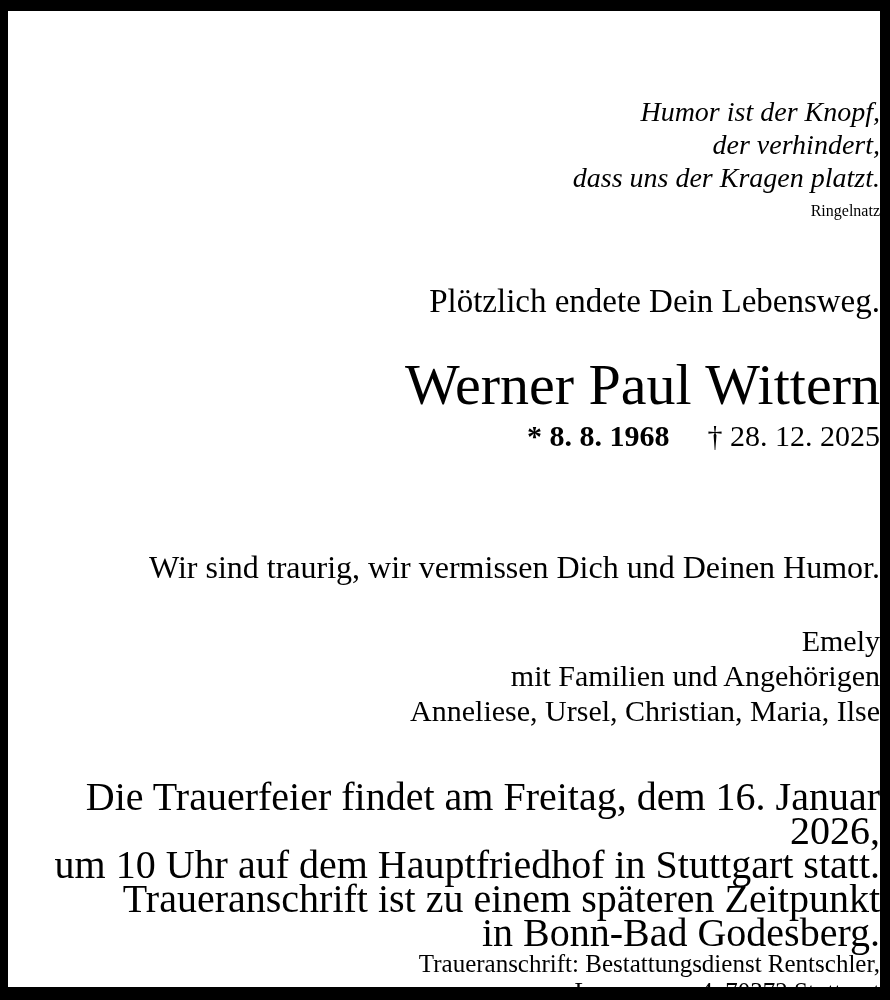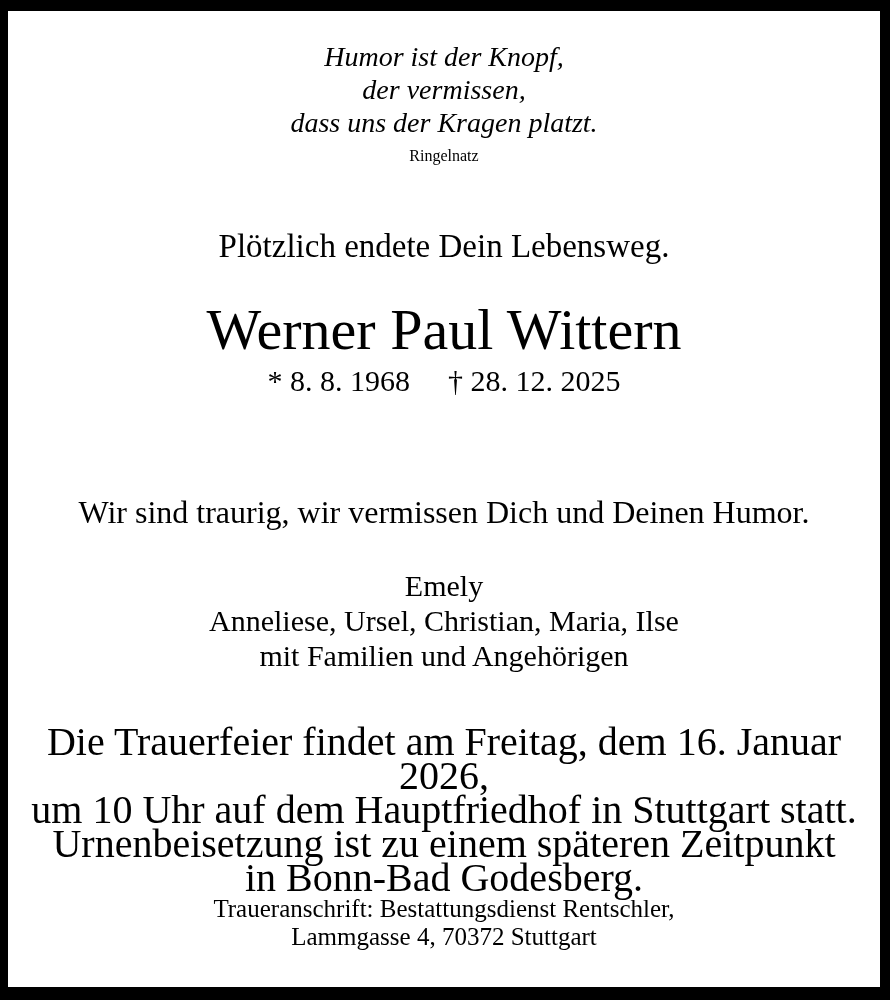--- a/index.html
+++ b/index.html
@@ -15,22 +15,22 @@
     color: #000000;
     overflow: hidden;
   }
   .sheet {
     position: absolute;
     left: 8px;
     top: 11px;
     right: 10px;
     bottom: 13px;
     background: #ffffff;
-    text-align: center;
-    padding-top: 29px;
+    text-align: right;
+    padding-top: 84px;
     box-sizing: border-box;
   }
   .quote-block {
     margin-bottom: 55px;
   }
   .quote-line {
     font-style: italic;
     font-size: 28px;
     line-height: 33px;
   }
@@ -49,20 +49,21 @@
     font-weight: normal;
     line-height: 62px;
     margin: 0;
   }
   .dates-line {
     font-size: 30px;
     line-height: 40px;
   }
   .dates-line .birth {
     margin-right: 38px;
+    font-weight: bold;
   }
   .condolence-message {
     font-size: 32px;
     line-height: 36px;
     margin-top: 93px;
   }
   .mourners-block {
     margin-top: 38px;
     font-size: 30px;
     line-height: 35px;
@@ -78,45 +79,45 @@
     line-height: 28px;
   }
 </style>
 </head>
 <body>
 
 <div class="sheet">
 
   <div class="quote-block">
     <div class="quote-line">Humor ist der Knopf,</div>
-    <div class="quote-line">der vermissen,</div>
+    <div class="quote-line">der verhindert,</div>
     <div class="quote-line">dass uns der Kragen platzt.</div>
     <div class="quote-attribution">Ringelnatz</div>
   </div>
 
   <div class="intro-line">Plötzlich endete Dein Lebensweg.</div>
 
   <div class="deceased-name">Werner Paul Wittern</div>
 
   <div class="dates-line">
     <span class="birth">* 8. 8. 1968</span><span>† 28. 12. 2025</span>
   </div>
 
   <div class="condolence-message">Wir sind traurig, wir vermissen Dich und Deinen Humor.</div>
 
   <div class="mourners-block">
     <div>Emely</div>
+    <div>mit Familien und Angehörigen</div>
     <div>Anneliese, Ursel, Christian, Maria, Ilse</div>
-    <div>mit Familien und Angehörigen</div>
   </div>
 
   <div class="ceremony-block">
     <div>Die Trauerfeier findet am Freitag, dem 16. Januar 2026,</div>
     <div>um 10 Uhr auf dem Hauptfriedhof in Stuttgart statt.</div>
-    <div>Urnenbeisetzung ist zu einem späteren Zeitpunkt</div>
+    <div>Traueranschrift ist zu einem späteren Zeitpunkt</div>
     <div>in Bonn-Bad Godesberg.</div>
   </div>
 
   <div class="address-block">
     <div>Traueranschrift: Bestattungsdienst Rentschler,</div>
     <div>Lammgasse 4, 70372 Stuttgart</div>
   </div>
 
 </div>
 

